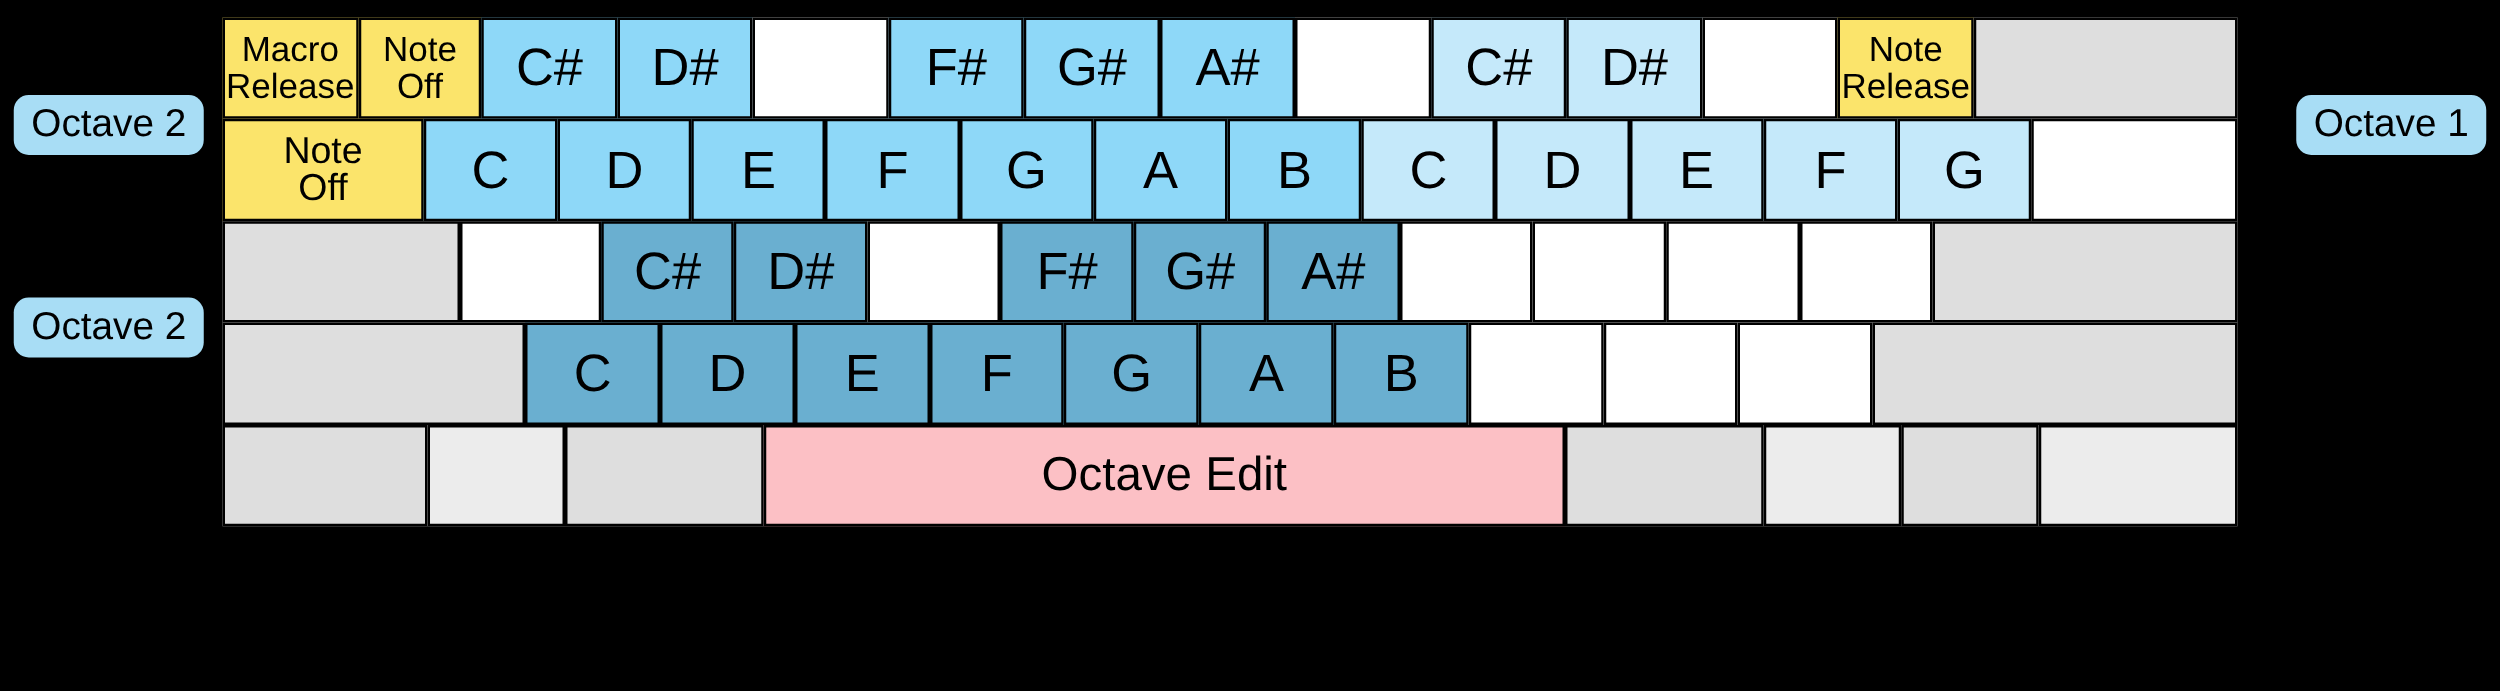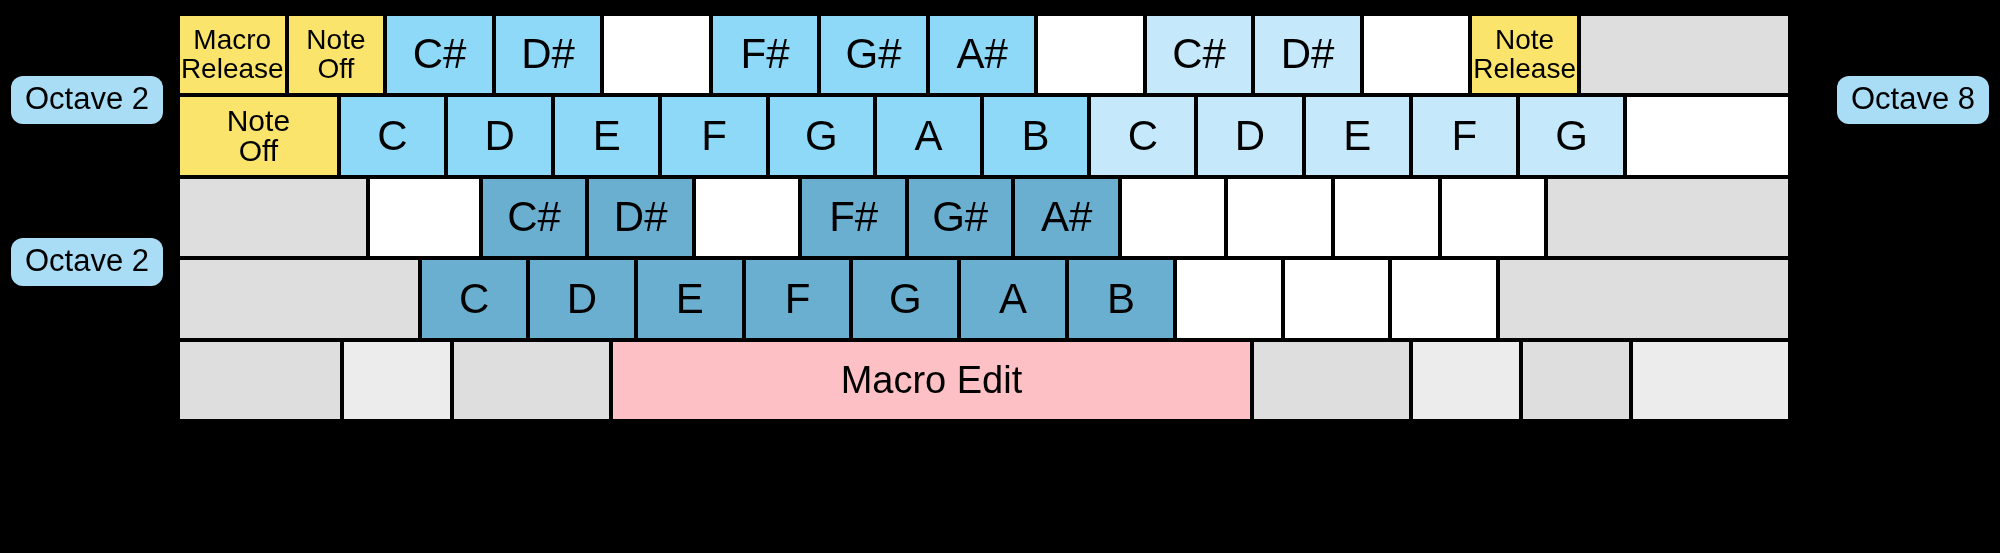--- a/index.html
+++ b/index.html
@@ -93,21 +93,21 @@
 </style>
 </head>
 <body>
 
 <div id="stage">
 
   <div class="octave-badge" id="oct2-badge">Octave 2</div>
 
   <div class="octave-badge" id="oct1-badge">Octave 2</div>
 
-  <div class="octave-badge" id="oct3-badge">Octave 8</div>
+  <div class="octave-badge" id="oct3-badge">Octave 1</div>
 
   <div id="keyboard">
       <div class="krow">
         <div class="key k-yellow lbl-small" style="flex: 0 0 6.73149%;">Macro
 Release</div>
         <div class="key k-yellow lbl-small" style="flex: 0 0 6.13313%;">Note
 Off</div>
         <div class="key k-blue2 lbl-sharp" style="flex: 0 0 6.73149%;">C#</div>
         <div class="key k-blue2 lbl-sharp" style="flex: 0 0 6.73149%;">D#</div>
         <div class="key k-blank-white lbl-note" style="flex: 0 0 6.73149%;"></div>
@@ -165,21 +165,21 @@
         <div class="key k-blue1 lbl-note" style="flex: 0 0 6.68765%;">B</div>
         <div class="key k-blank-white lbl-note" style="flex: 0 0 6.68765%;"></div>
         <div class="key k-blank-white lbl-note" style="flex: 0 0 6.68765%;"></div>
         <div class="key k-blank-white lbl-note" style="flex: 0 0 6.68765%;"></div>
         <div class="key k-blank-grey lbl-note" style="flex: 0 0 18.096%;"></div>
       </div>
       <div class="krow">
         <div class="key k-blank-grey lbl-note" style="flex: 0 0 10.1749%;"></div>
         <div class="key k-blank-grey2 lbl-note" style="flex: 0 0 6.83625%;"></div>
         <div class="key k-blank-grey lbl-note" style="flex: 0 0 9.85692%;"></div>
-        <div class="key k-pink lbl-toggle" style="flex: 0 0 39.7456%;">Macro Edit</div>
+        <div class="key k-pink lbl-toggle" style="flex: 0 0 39.7456%;">Octave Edit</div>
         <div class="key k-blank-grey lbl-note" style="flex: 0 0 9.85692%;"></div>
         <div class="key k-blank-grey2 lbl-note" style="flex: 0 0 6.83625%;"></div>
         <div class="key k-blank-grey lbl-note" style="flex: 0 0 6.83625%;"></div>
         <div class="key k-blank-grey2 lbl-note" style="flex: 0 0 9.85692%;"></div>
       </div>
     </div>
 
 </div>
 
 </body></html>

